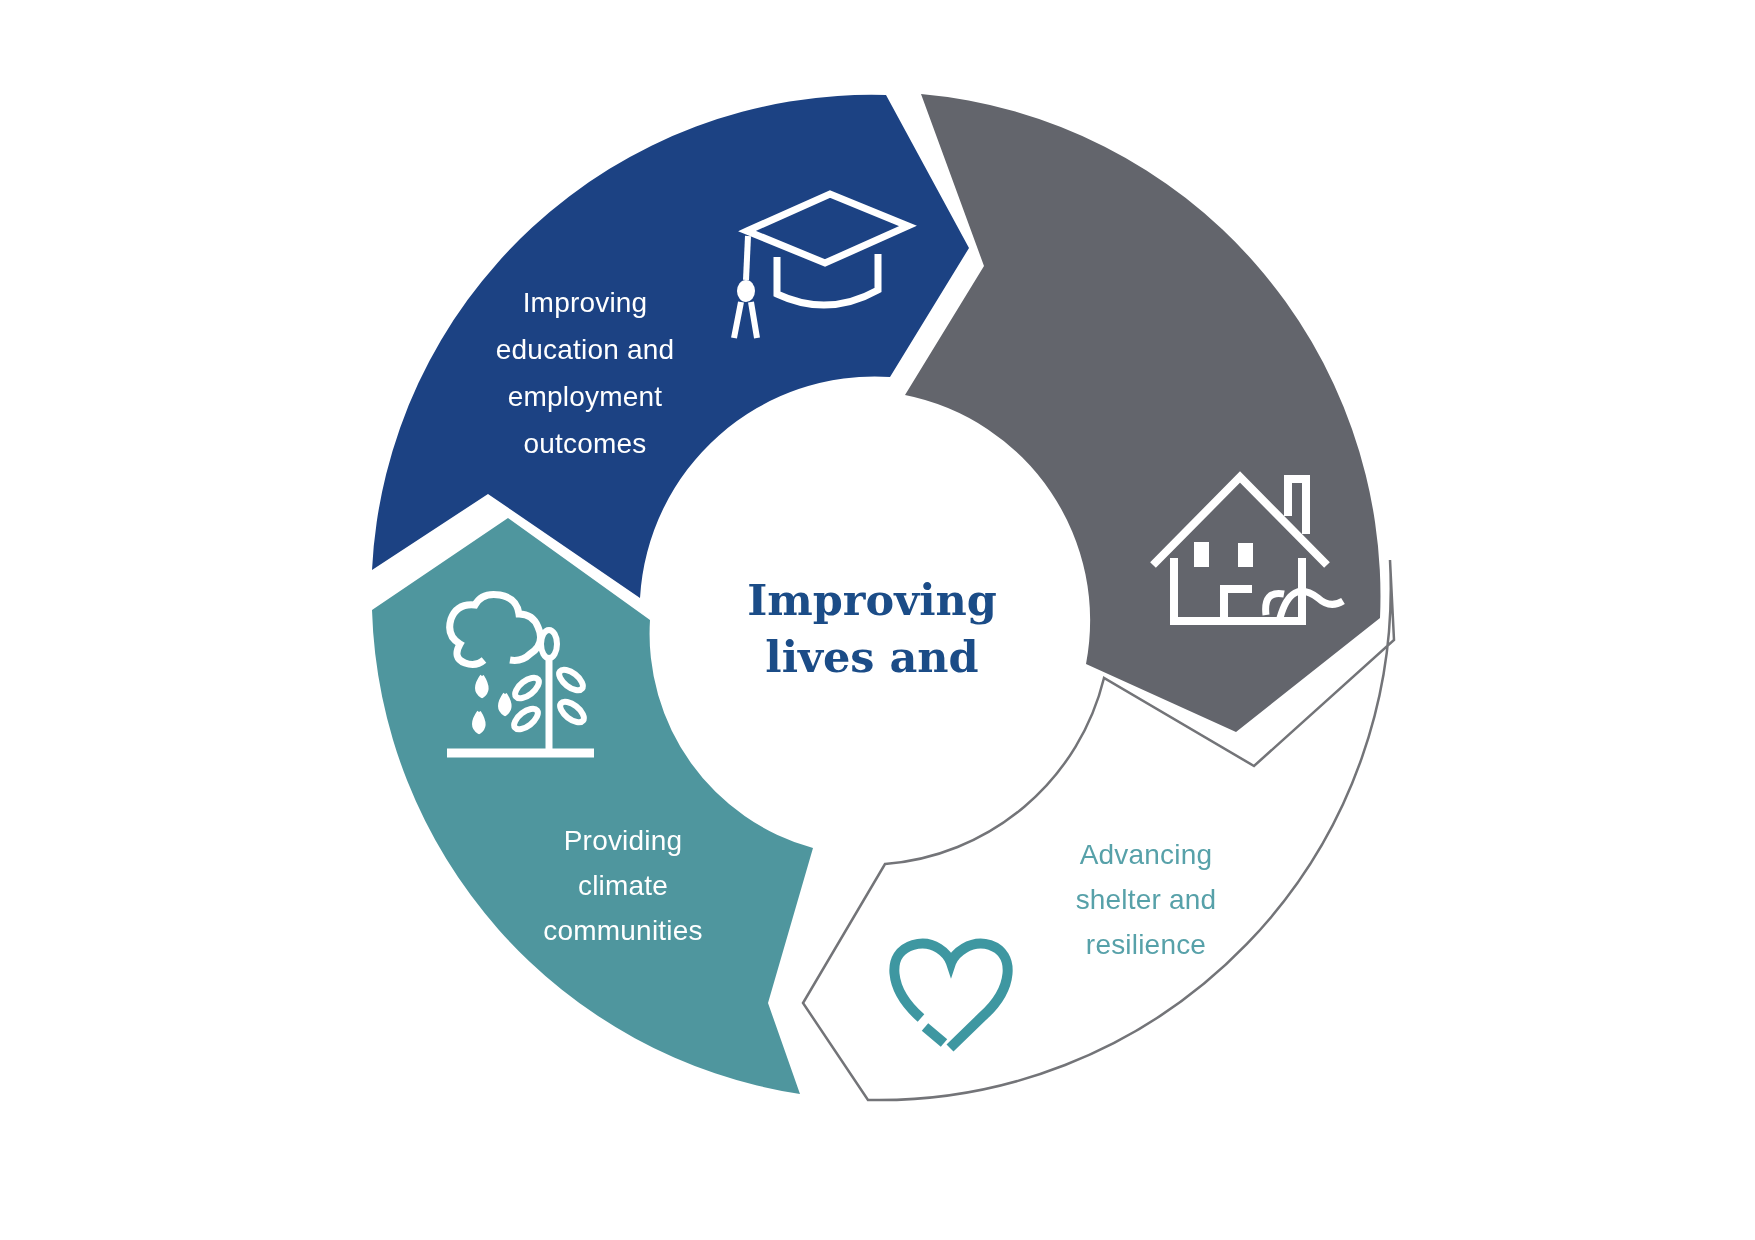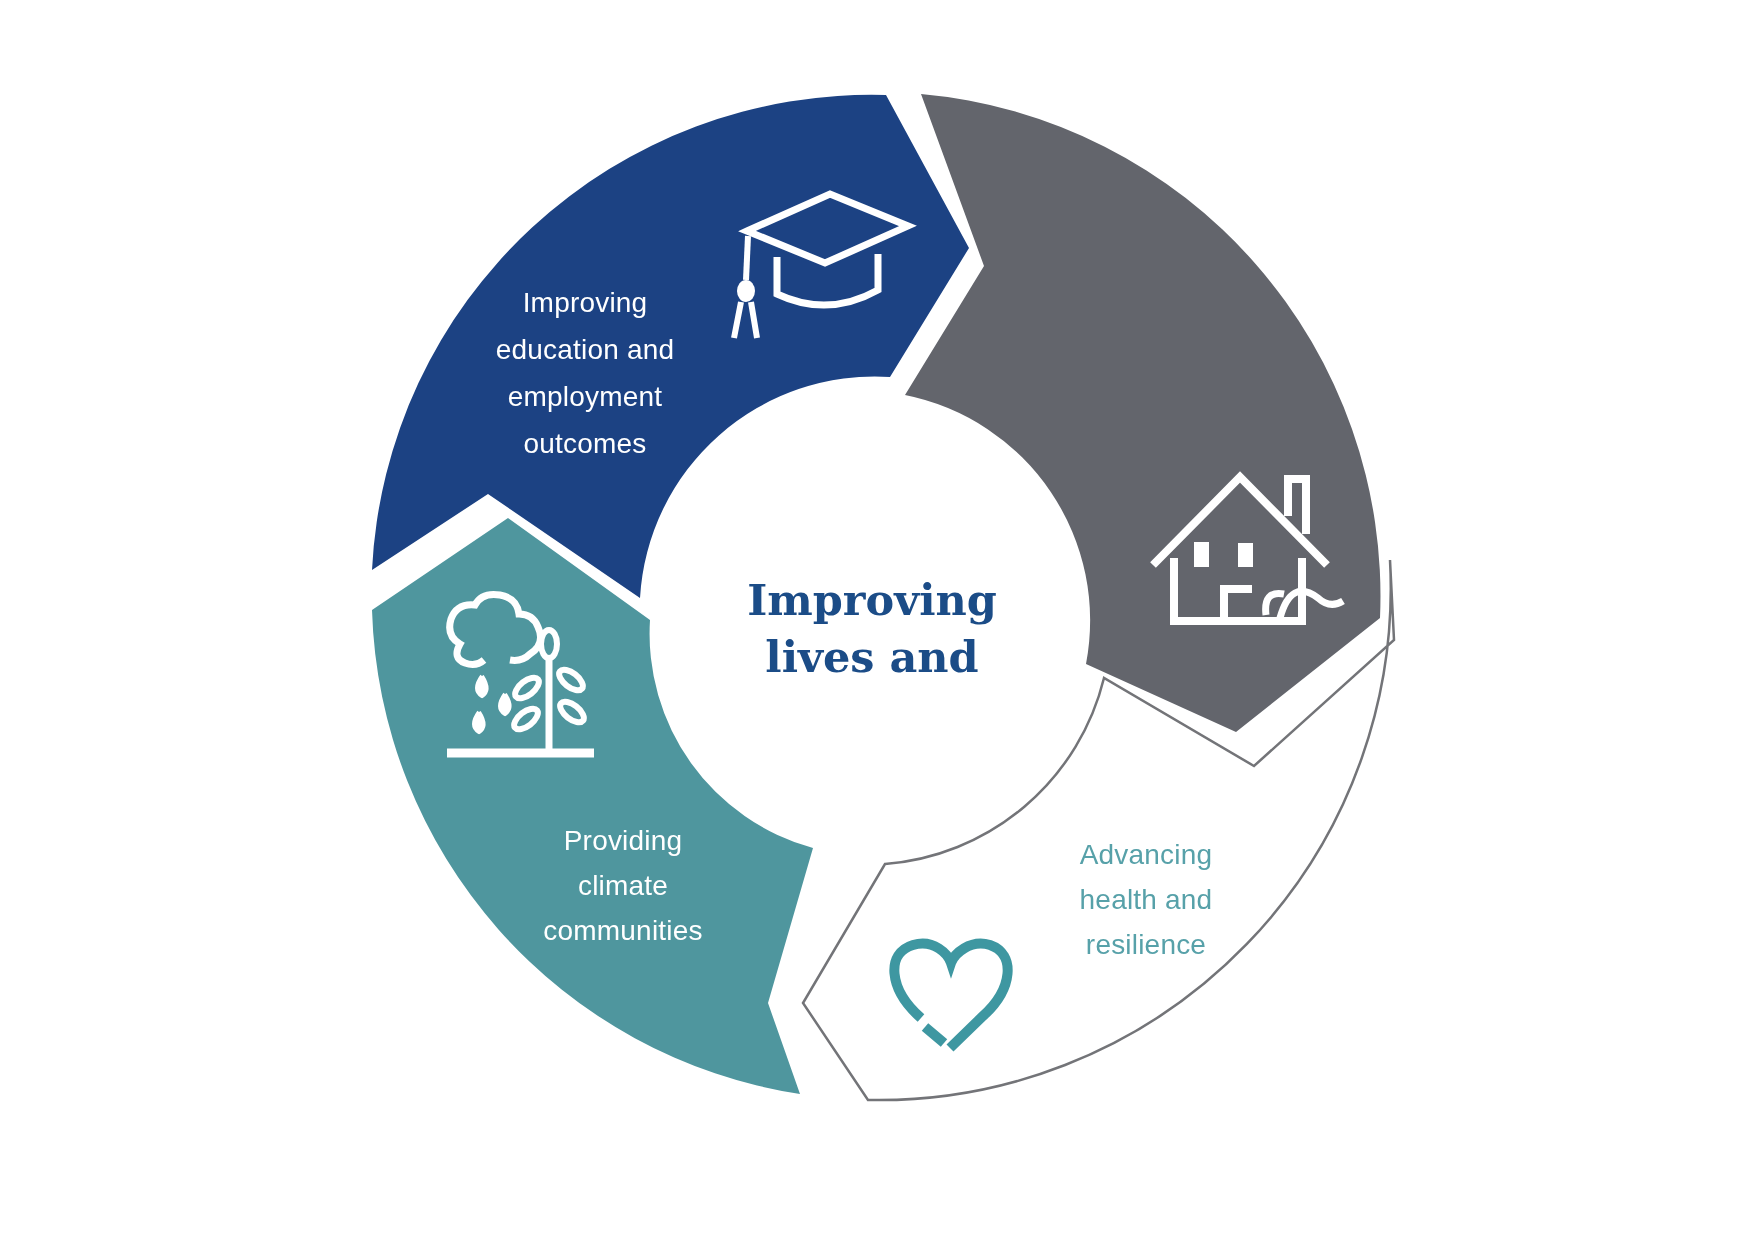--- a/index.html
+++ b/index.html
@@ -101,21 +101,21 @@
   <div class="seg-label white-text" style="left:585px;top:373px;line-height:47px;">
     <div>Improving</div>
     <div>education and</div>
     <div>employment</div>
     <div>outcomes</div>
   </div>
 
 
   <div class="seg-label teal-text" style="left:1146px;top:875px;line-height:45px;margin-top:24px;">
     <div>Advancing</div>
-    <div>health and</div>
+    <div>shelter and</div>
     <div>resilience</div>
   </div>
 
   <div class="seg-label white-text" style="left:623px;top:885px;line-height:45px;">
     <div>Providing</div>
     <div>climate</div>
     <div>communities</div>
   </div>
 
   <div class="center-label">

